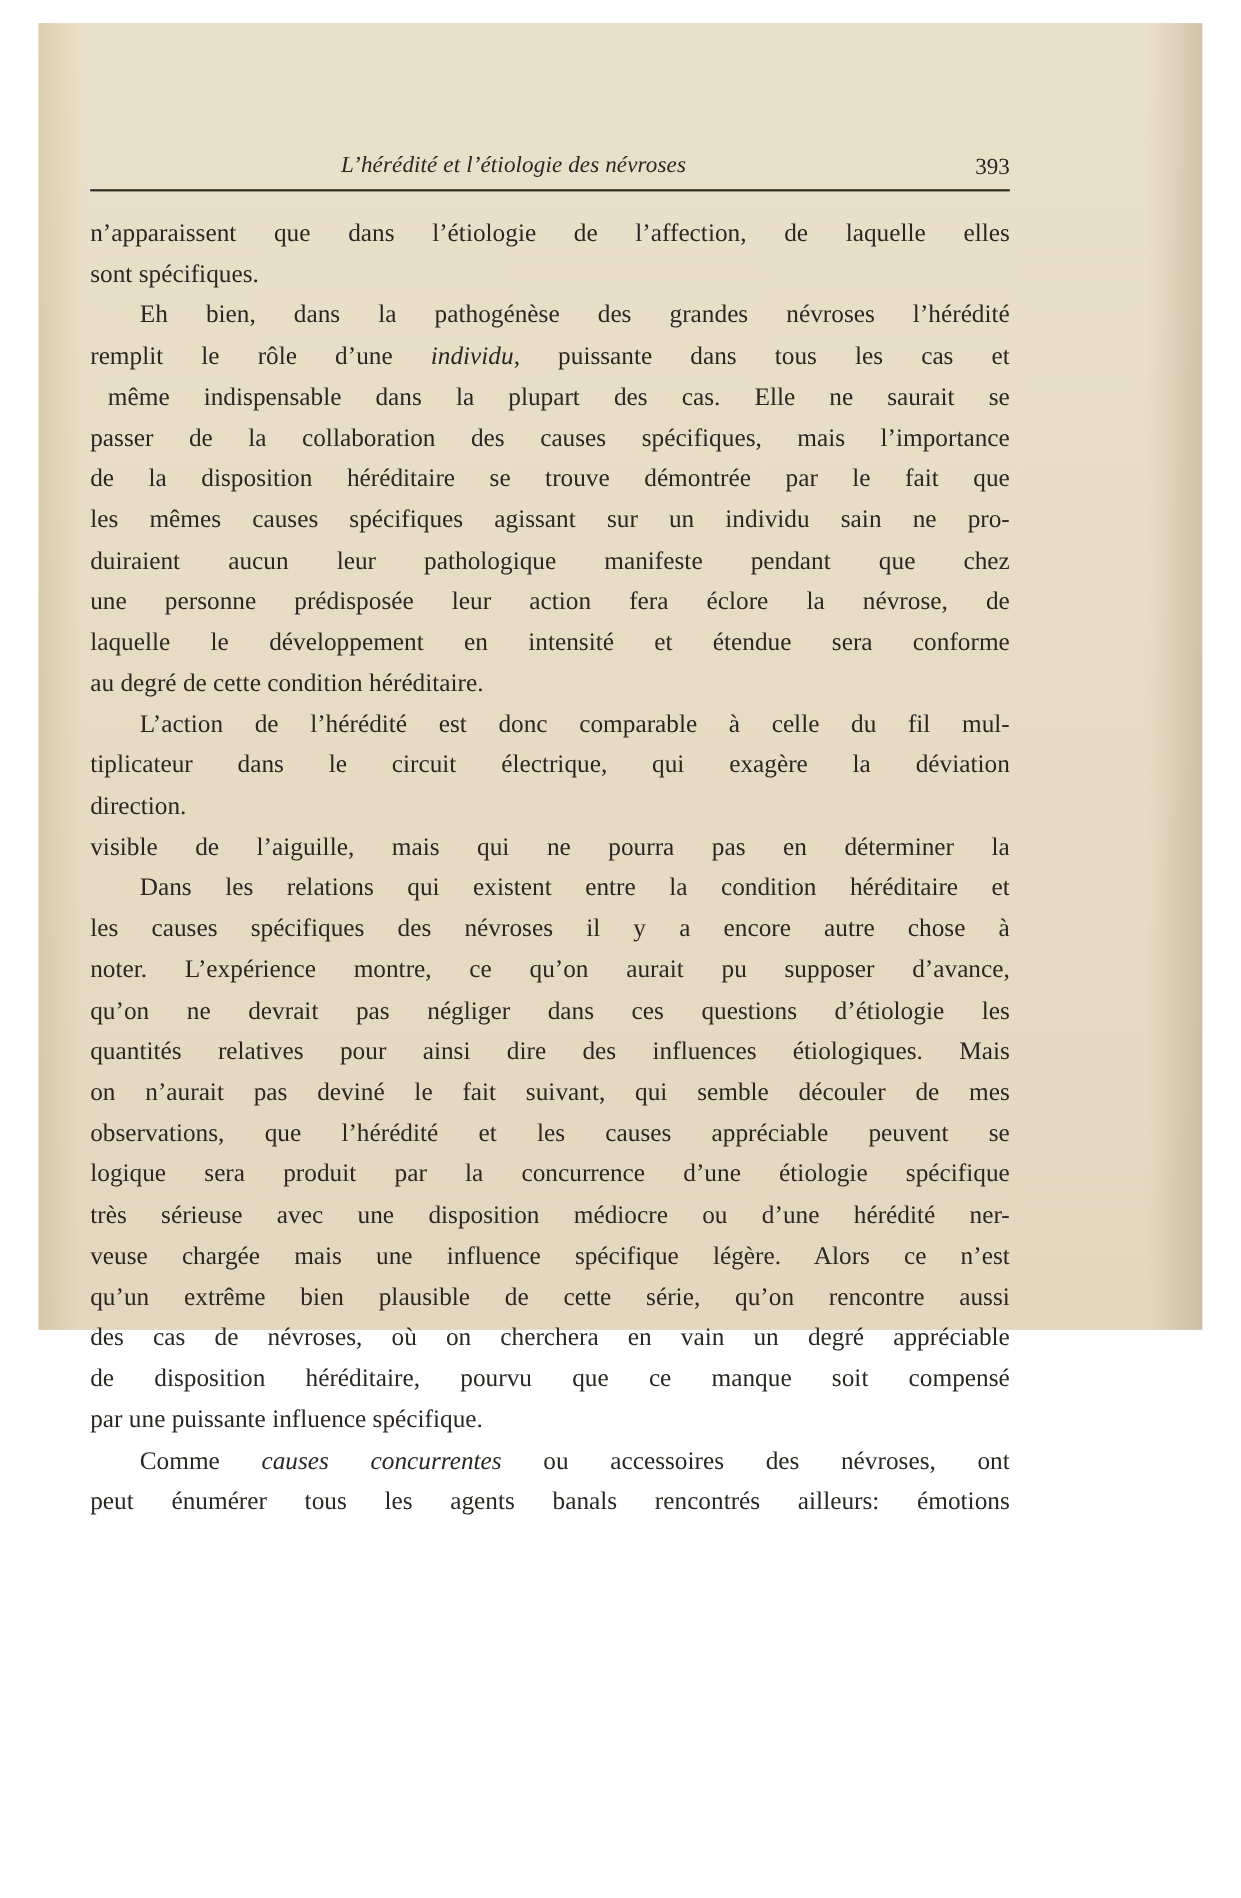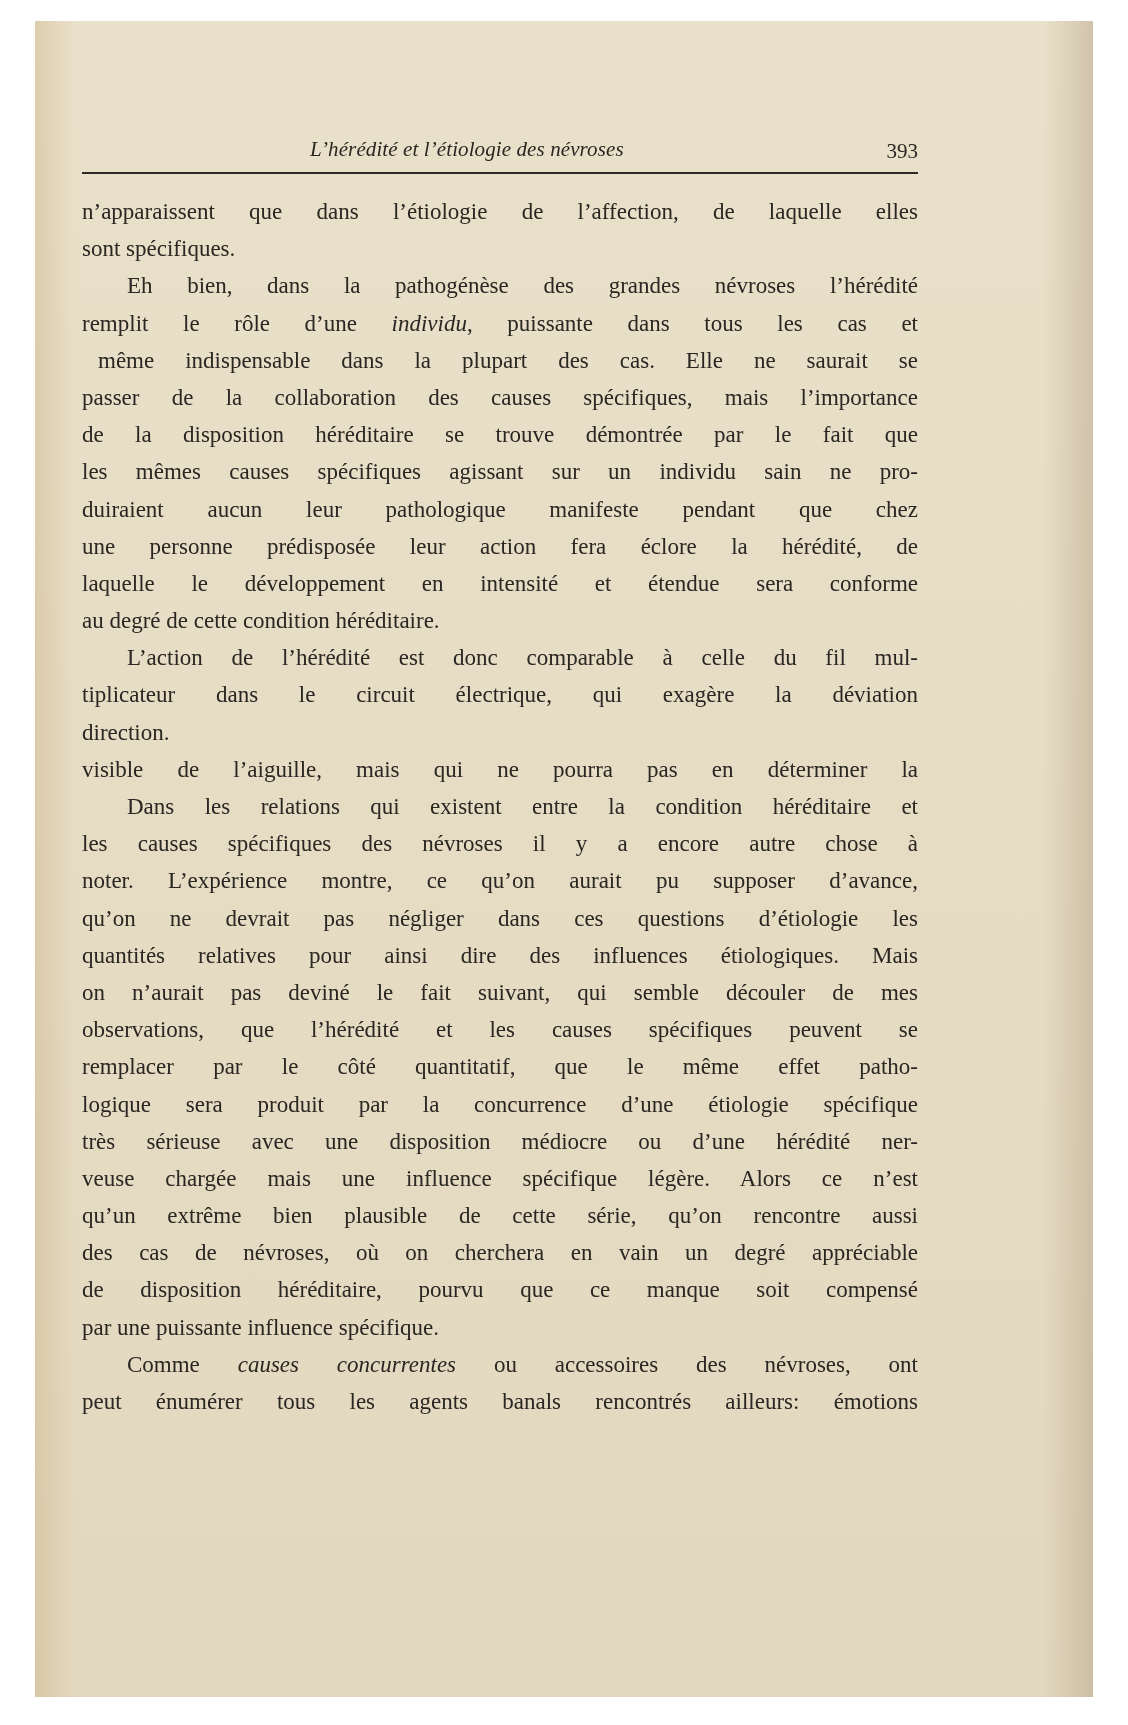--- a/index.html
+++ b/index.html
@@ -1,18 +1,18 @@
 <!DOCTYPE html>
 <html><head>
 <meta charset="utf-8">
 <style>
   html, body { margin: 0; padding: 0; background: #ffffff; }
   body { width: 1128px; height: 1725px; position: relative; overflow: hidden; }
   .page {
-    position: absolute; left: 35px; top: 21px; width: 1058px; height: 1676px;
+    position: absolute; left: 35px; top: 21px; width: 1058px; height: 1188px;
     background: #e6dcc4;
     background-image:
       linear-gradient(90deg, rgba(196,170,120,0.35) 0px, rgba(196,170,120,0) 40px),
       linear-gradient(270deg, rgba(150,130,100,0.30) 0px, rgba(150,130,100,0) 50px),
       linear-gradient(180deg, rgba(255,250,235,0.15), rgba(200,185,150,0.12));
   }
   .running-head {
     position: absolute; left: 47px; top: 111px; width: 836px; height: 34px;
     font-family: "Liberation Serif", "DejaVu Serif", serif;
     color: #2a2622;
@@ -52,35 +52,34 @@
   <div class="body-text" id="body-text">
       <div class="line" style="white-space: normal;">n’apparaissent que dans l’étiologie de l’affection, de laquelle elles</div>
       <div class="line last" style="white-space: normal;">sont spécifiques.</div>
       <div class="line indent" style="white-space: normal;">Eh bien, dans la pathogénèse des grandes névroses l’hérédité</div>
       <div class="line" style="white-space: normal;"><span>remplit le rôle d’une </span><span class="it">individu</span><span>, puissante dans tous les cas et</span></div>
       <div class="line" style="white-space: normal; margin-left: 16px;">même indispensable dans la plupart des cas. Elle ne saurait se</div>
       <div class="line" style="white-space: normal;">passer de la collaboration des causes spécifiques, mais l’importance</div>
       <div class="line" style="white-space: normal;">de la disposition héréditaire se trouve démontrée par le fait que</div>
       <div class="line" style="white-space: normal;">les mêmes causes spécifiques agissant sur un individu sain ne pro-</div>
       <div class="line" style="white-space: normal;">duiraient aucun leur pathologique manifeste pendant que chez</div>
-      <div class="line" style="white-space: normal;">une personne prédisposée leur action fera éclore la hérédité, de</div>
+      <div class="line" style="white-space: normal;">une personne prédisposée leur action fera éclore la névrose, de</div>
       <div class="line" style="white-space: normal;">laquelle le développement en intensité et étendue sera conforme</div>
       <div class="line last" style="white-space: normal;">au degré de cette condition héréditaire.</div>
       <div class="line indent" style="white-space: normal;">L’action de l’hérédité est donc comparable à celle du fil mul-</div>
       <div class="line" style="white-space: normal;">tiplicateur dans le circuit électrique, qui exagère la déviation</div>
       <div class="line last" style="white-space: normal;">direction.</div>
       <div class="line" style="white-space: normal;">visible de l’aiguille, mais qui ne pourra pas en déterminer la</div>
       <div class="line indent" style="white-space: normal;">Dans les relations qui existent entre la condition héréditaire et</div>
       <div class="line" style="white-space: normal;">les causes spécifiques des névroses il y a encore autre chose à</div>
       <div class="line" style="white-space: normal;">noter. L’expérience montre, ce qu’on aurait pu supposer d’avance,</div>
       <div class="line" style="white-space: normal;">qu’on ne devrait pas négliger dans ces questions d’étiologie les</div>
       <div class="line" style="white-space: normal;">quantités relatives pour ainsi dire des influences étiologiques. Mais</div>
       <div class="line" style="white-space: normal;">on n’aurait pas deviné le fait suivant, qui semble découler de mes</div>
-      <div class="line" style="white-space: normal;">observations, que l’hérédité et les causes spécifiques peuvent se</div>
-      <div class="line" style="white-space: normal;">remplacer par le côté quantitatif, que le même effet patho-</div>
+      <div class="line" style="white-space: normal;">observations, que l’hérédité et les causes appréciable peuvent se</div>
       <div class="line" style="white-space: normal;">logique sera produit par la concurrence d’une étiologie spécifique</div>
       <div class="line" style="white-space: normal;">très sérieuse avec une disposition médiocre ou d’une hérédité ner-</div>
       <div class="line" style="white-space: normal;">veuse chargée mais une influence spécifique légère. Alors ce n’est</div>
       <div class="line" style="white-space: normal;">qu’un extrême bien plausible de cette série, qu’on rencontre aussi</div>
       <div class="line" style="white-space: normal;">des cas de névroses, où on cherchera en vain un degré appréciable</div>
       <div class="line" style="white-space: normal;">de disposition héréditaire, pourvu que ce manque soit compensé</div>
       <div class="line last" style="white-space: normal;">par une puissante influence spécifique.</div>
       <div class="line indent" style="white-space: normal;"><span>Comme </span><span class="it">causes concurrentes</span><span> ou accessoires des névroses, ont</span></div>
       <div class="line" style="white-space: normal;">peut énumérer tous les agents banals rencontrés ailleurs: émotions</div>
     </div>

